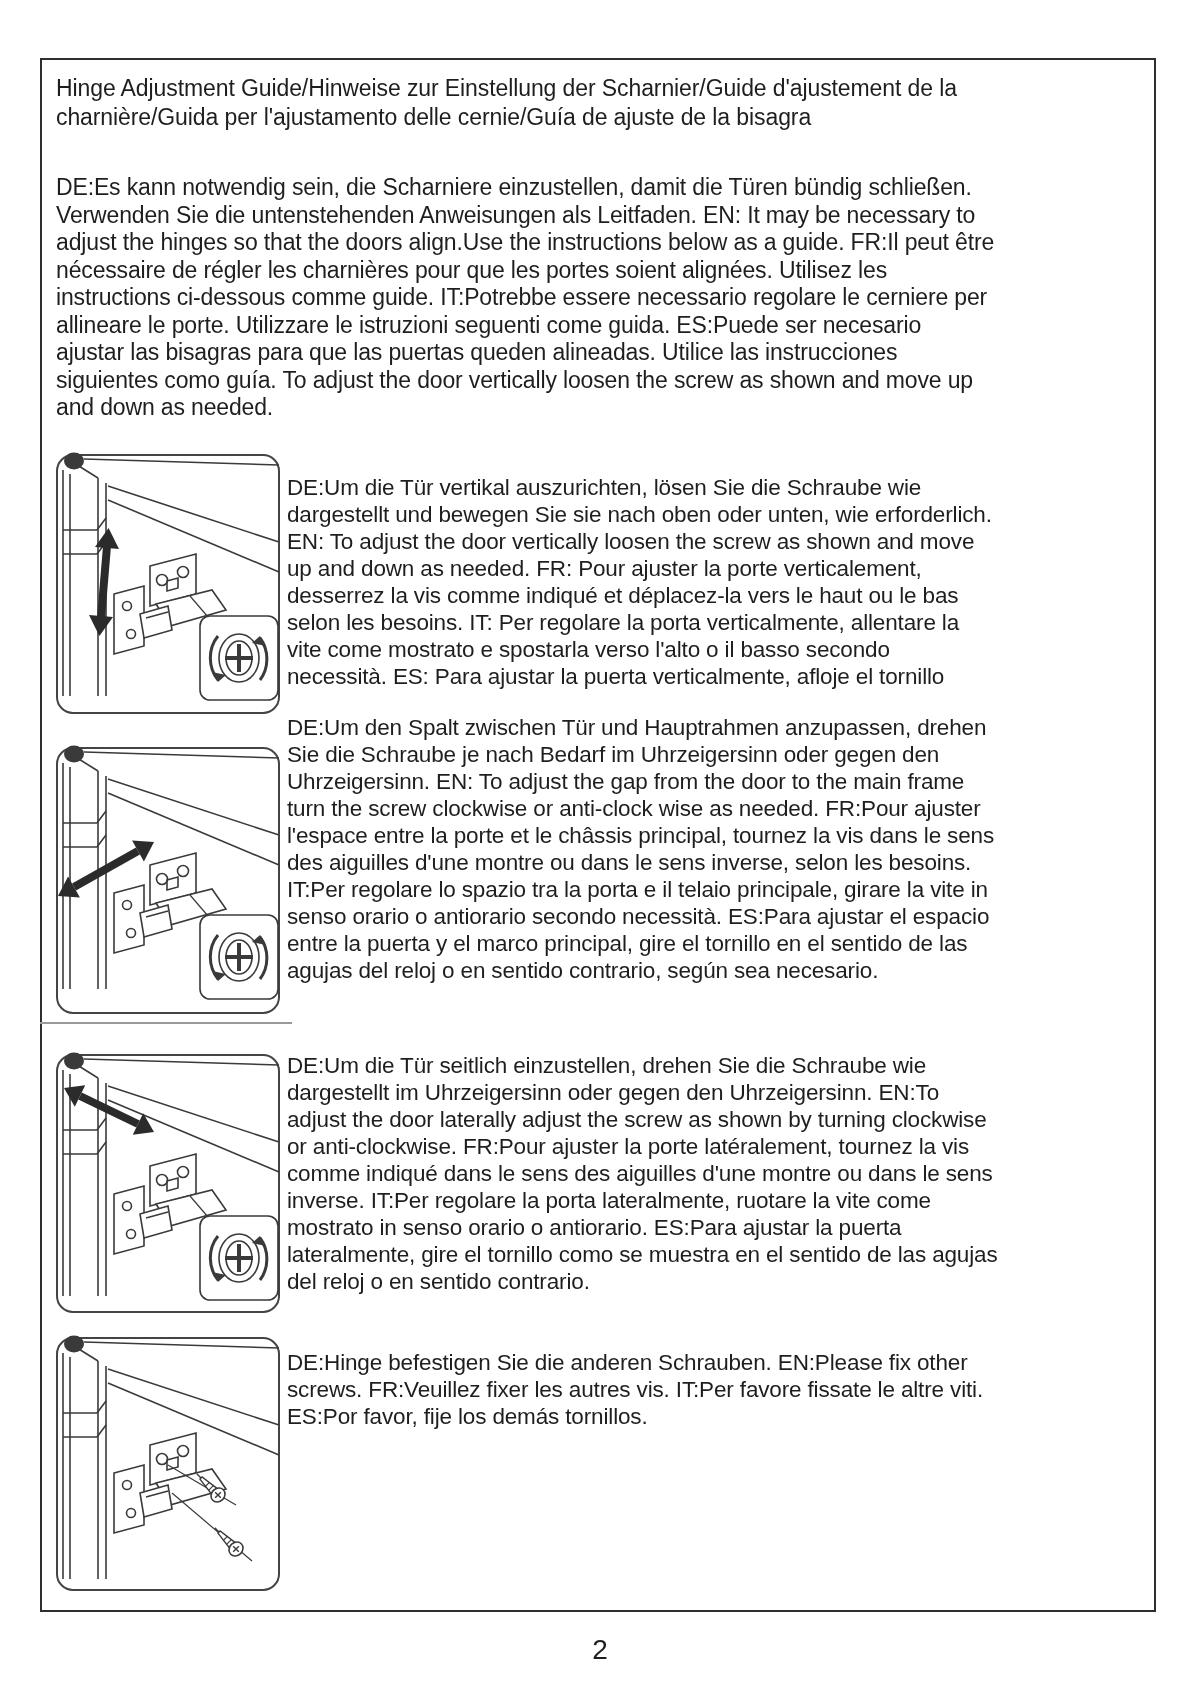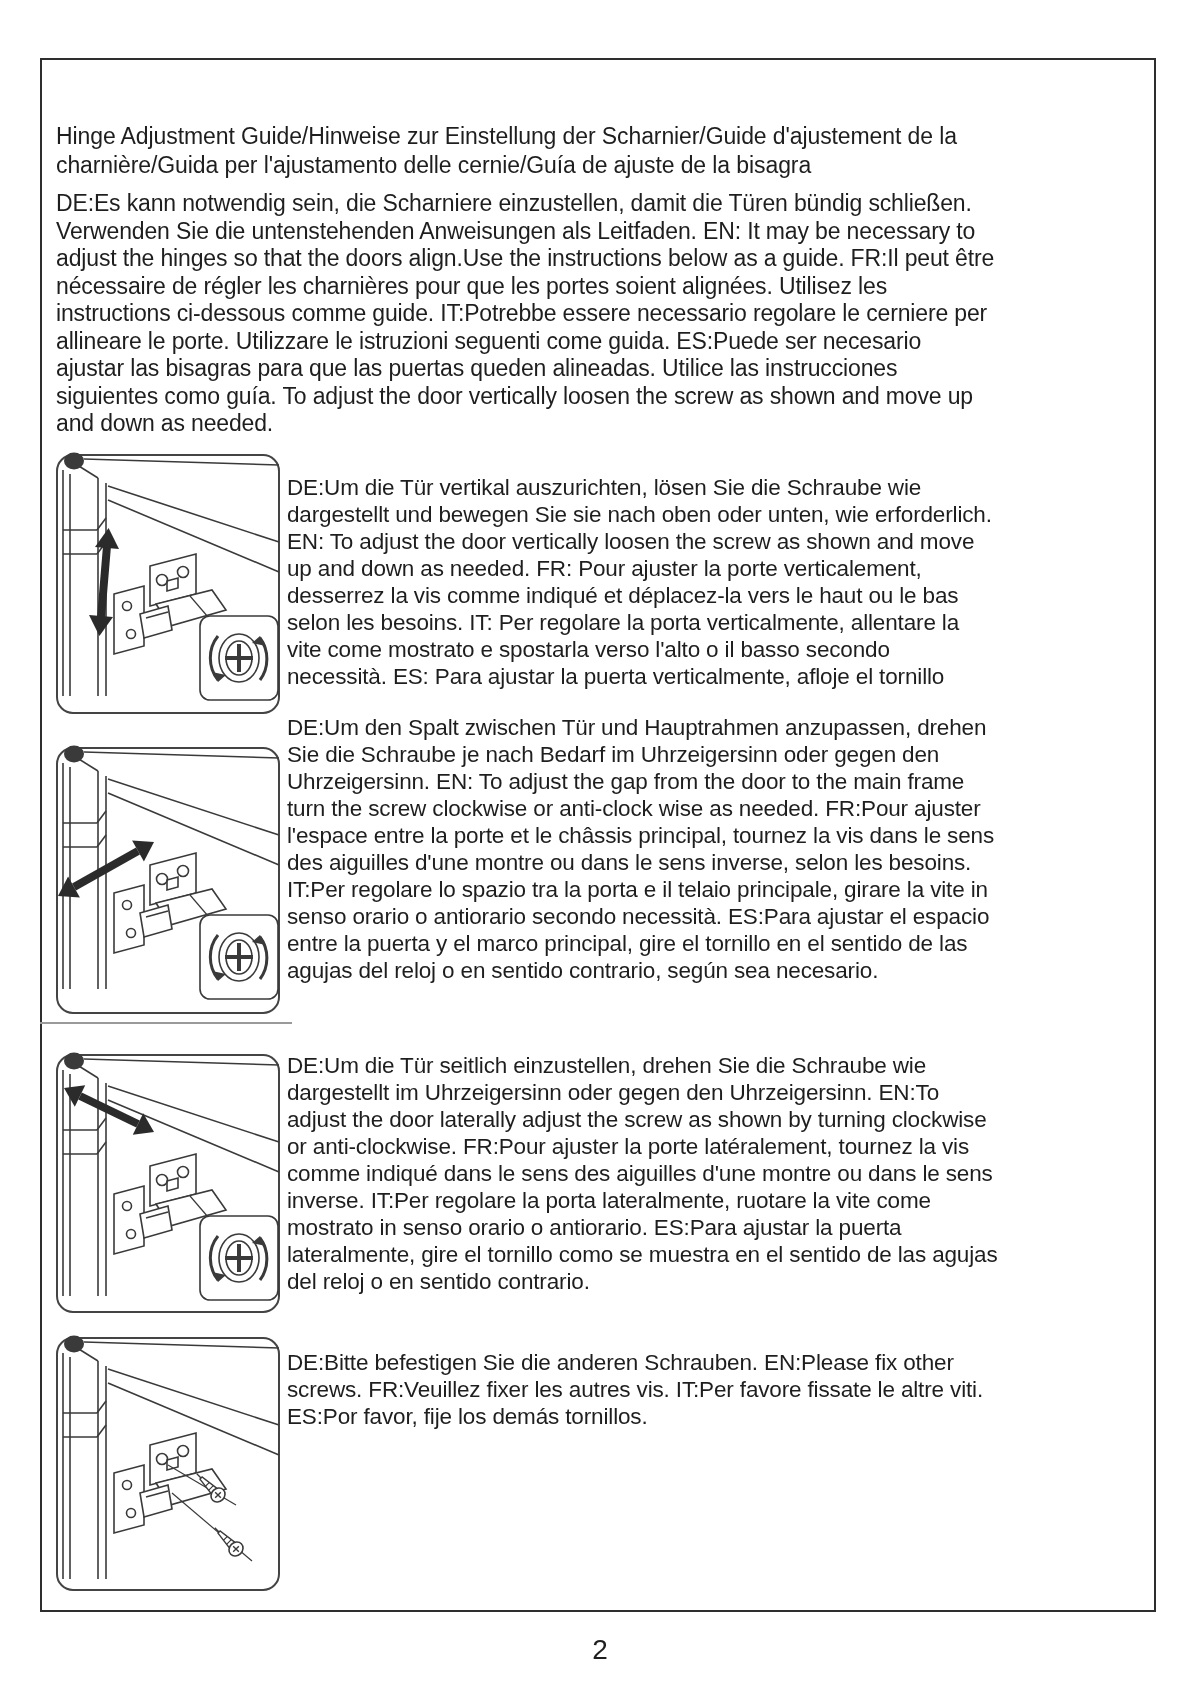--- a/index.html
+++ b/index.html
@@ -13,24 +13,24 @@
   }
   .border-box{
     position:absolute;left:40px;top:58px;
     width:1116px;height:1554px;
     border:2px solid #2e2e2e;
     box-sizing:border-box;
   }
   .pretext{white-space:pre-line;}
   .title{
     position:absolute;left:56px;top:74px;width:1084px;
-    font-size:23px;line-height:29px;letter-spacing:-0.1px;margin-top:48px;
+    font-size:23px;line-height:29px;letter-spacing:-0.1px;
   }
   .intro{
-    position:absolute;left:56px;top:190px;width:1098px;
+    position:absolute;left:56px;top:174px;width:1098px;
     font-size:23px;line-height:27.5px;letter-spacing:-0.15px;
   }
   .sec{
     position:absolute;left:287px;width:872px;
     font-size:22.5px;line-height:27px;letter-spacing:-0.15px;
   }
   .sec1{top:474px;}
   .sec2{top:714px;}
   .sec3{top:1052px;}
   .sec4{top:1349px;}
@@ -195,19 +195,19 @@
 
   <svg class="diagram d4" width="236" height="266" viewBox="0 0 236 266">
     <rect x="7" y="7" width="222" height="252" rx="16" fill="#ffffff" stroke="#444444" stroke-width="2"></rect>
     <use href="#scene-frame"></use>
     <use href="#hinge-unit" y="-4"></use>
     <path d="M118 134 L186 174" stroke="#3a3a3a" stroke-width="1.2" fill="none"></path>
     <path d="M122 162 L202 230" stroke="#3a3a3a" stroke-width="1.2" fill="none"></path>
     <use href="#screw" transform="translate(168,164) rotate(135)"></use>
     <use href="#screw" transform="translate(186,218) rotate(135)"></use>
   </svg>
-  <div class="sec sec4 pretext">DE:Bitte befestigen Sie die anderen Schrauben. EN:Please fix other
+  <div class="sec sec4 pretext">DE:Hinge befestigen Sie die anderen Schrauben. EN:Please fix other
 screws. FR:Veuillez fixer les autres vis. IT:Per favore fissate le altre viti.
 ES:Por favor, fije los demás tornillos.</div>
 
   <div class="pageno">2</div>
 
 </div>
 
 </body></html>

